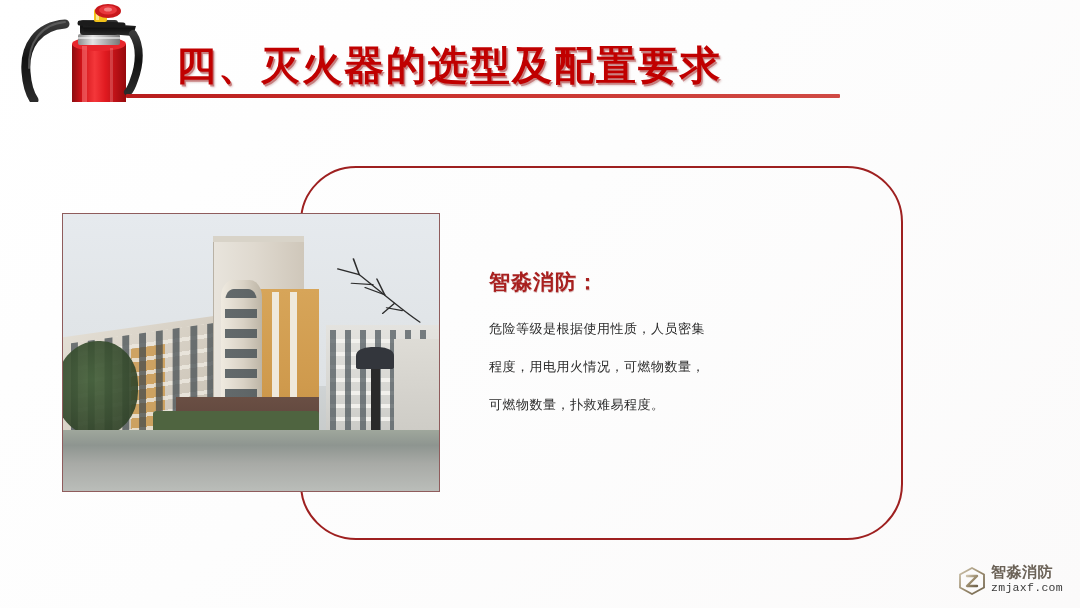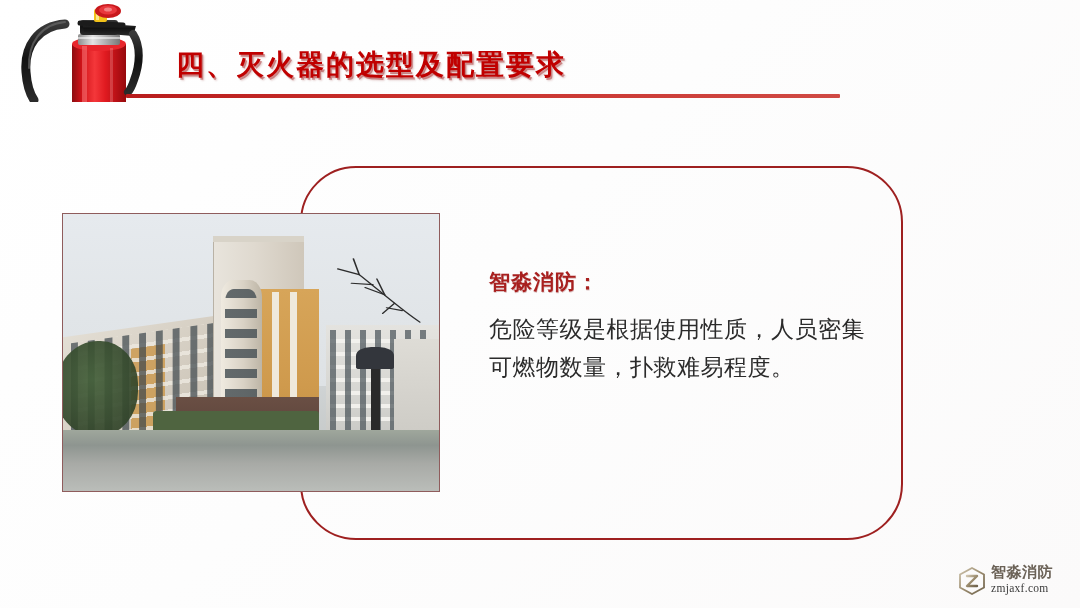--- a/index.html
+++ b/index.html
@@ -37,21 +37,21 @@
     left: 10px;
     top: 2px;
     width: 150px;
     height: 100px;
   }
 
   #title-text {
     position: absolute;
     left: 176px;
     top: 42px;
-    font-size: 28px;
+    font-size: 40px;
     font-weight: bold;
     letter-spacing: 2px;
     color: #C00000;
     text-shadow: 1.5px 1.5px 0 rgba(150,0,0,0.40), 2.5px 2.5px 2px rgba(120,0,0,0.18);
     white-space: nowrap;
     line-height: 46px;
   }
 
   #title-rule {
     position: absolute;
@@ -318,21 +318,21 @@
   #subhead {
     font-size: 21px;
     font-weight: bold;
     color: #A8201F;
     letter-spacing: 1px;
     line-height: 28px;
     margin: 0 0 14px 0;
     text-shadow: 0.5px 0.5px 0 rgba(120,10,10,0.25);
   }
   .body-line {
-    font-size: 23px;
+    font-size: 13px;
     color: #2b2b2b;
     line-height: 38px;
     letter-spacing: 0.5px;
     white-space: nowrap;
   }
 
   
   #watermark {
     position: absolute;
     left: 958px;
@@ -357,21 +357,21 @@
     letter-spacing: 0.5px;
     line-height: 18px;
     white-space: nowrap;
     text-align: right;
   }
   #wm-url {
     position: absolute;
     left: 33px;
     top: 18px;
     font-size: 11.5px;
-    font-family: Liberation Serif, serif;
+    font-family: Liberation Mono, monospace;
     color: #3a3a3a;
     letter-spacing: 0.3px;
     line-height: 14px;
     white-space: nowrap;
   }
 </style>
 </head>
 <body>
 
 <div id="slide">
@@ -479,20 +479,21 @@
 
       <div class="curb"></div>
       <div class="hedge" style="left:24%; width:44%;"></div>
       <div class="ground"></div>
     </div>
   </div>
 
   <div id="text-col">
     <div id="subhead">智淼消防：</div>
     <div class="body-line">危险等级是根据使用性质，人员密集</div>
+    <div class="body-line">程度，用电用火情况，可燃物数量，</div>
     <div class="body-line">可燃物数量，扑救难易程度。</div>
   </div>
 
   <div id="watermark">
     <div id="wm-logo">
       <svg width="28" height="28" viewBox="0 0 28 28" xmlns="http://www.w3.org/2000/svg">
         <defs>
           <linearGradient id="wmg" x1="0" y1="0" x2="1" y2="1">
             <stop offset="0%" stop-color="#cfc4ad"></stop>
             <stop offset="50%" stop-color="#9a8b6e"></stop>

